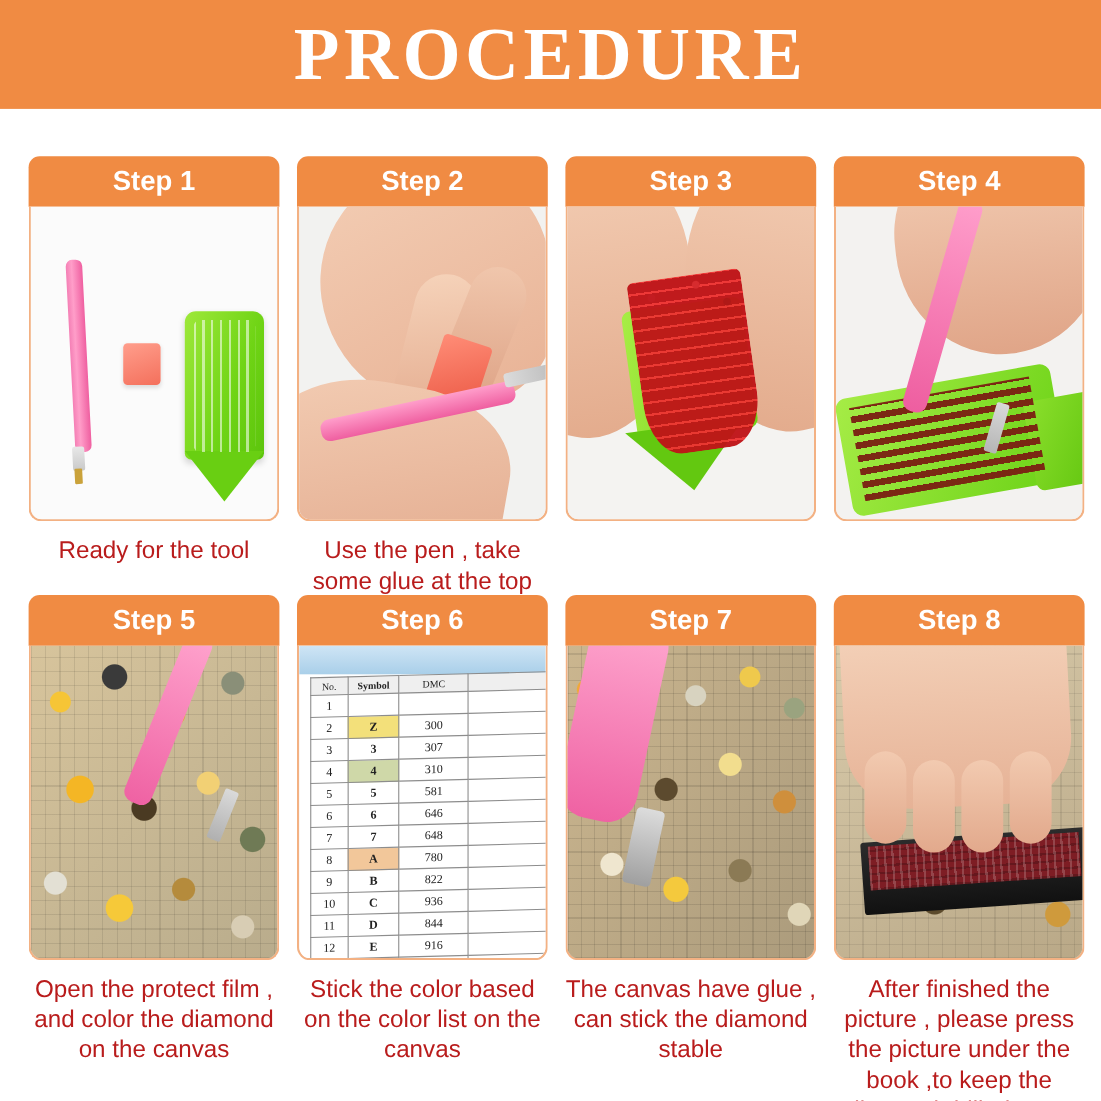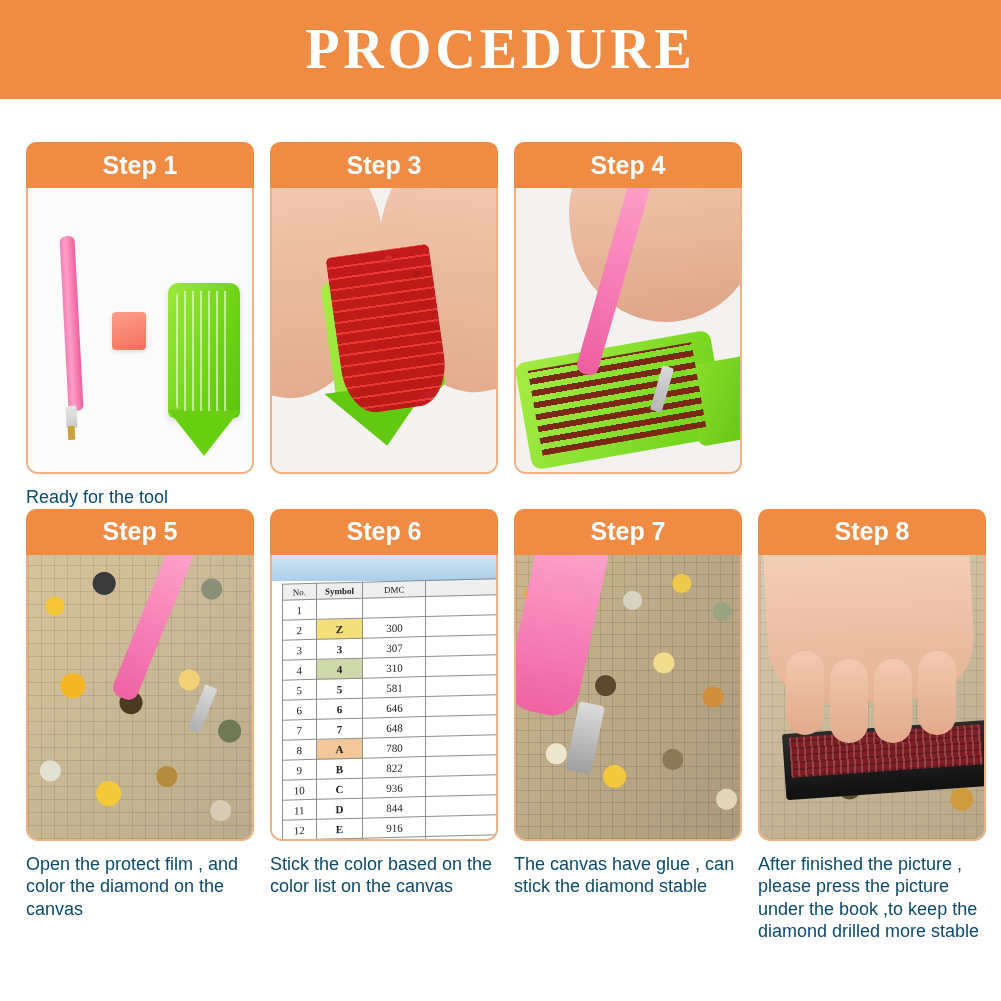--- a/index.html
+++ b/index.html
@@ -29,21 +29,21 @@
     height: 99px;
     background: #f08b43;
     display: flex;
     align-items: center;
     justify-content: center;
   }
   .banner-title {
     color: #ffffff;
     font-family: "Liberation Serif", serif;
     font-weight: bold;
-    font-size: 56px;
+    font-size: 68px;
     letter-spacing: 4px;
     line-height: 1;
     margin-top: -2px;
   }
 
   
   .grid {
     position: absolute;
     left: 0;
     top: 99px;
@@ -83,22 +83,23 @@
     height: 284px;
     border: 2px solid #f3b183;
     border-top: none;
     border-radius: 0 0 12px 12px;
     overflow: hidden;
     position: relative;
     background: #f7f7f7;
   }
   .caption {
     margin-top: 12px;
-    font-size: 18px;
-    color: #0c4a6e;
+    text-align: center;
+    font-size: 22px;
+    color: #b91c1c;
     line-height: 1.25;
     font-family: "Liberation Sans", sans-serif;
   }
 
   
   
   .abs { position: absolute; }
 
   
   .s1 { background: #fbfbfb; width:100%; height:100%; position:relative; }
@@ -416,20 +417,37 @@
             <div class="abs pen-tip2"></div>
             <div class="abs wax"></div>
             <div class="abs tray"></div>
             <div class="abs tray-point"></div>
             <div class="abs tray-lines"></div>
           </div>
         </div>
         <div class="caption">Ready for the tool</div>
       </div>
 
+      <div class="card">
+        <div class="card-head">
+          <span>Step 2</span>
+        </div>
+        <div class="photo">
+          <div class="s2">
+            <div class="abs hand-top"></div>
+            <div class="abs finger1"></div>
+            <div class="abs finger2"></div>
+            <div class="abs wax2"></div>
+            <div class="abs hand-bottom"></div>
+            <div class="abs pen2"></div>
+            <div class="abs pen2tip"></div>
+          </div>
+        </div>
+        <div class="caption">Use the pen , take some glue at the top</div>
+      </div>
 
       <div class="card">
         <div class="card-head">
           <span>Step 3</span>
         </div>
         <div class="photo">
           <div class="s3">
             <div class="abs hand-l"></div>
             <div class="abs hand-r"></div>
             <div class="abs tray3"></div>

